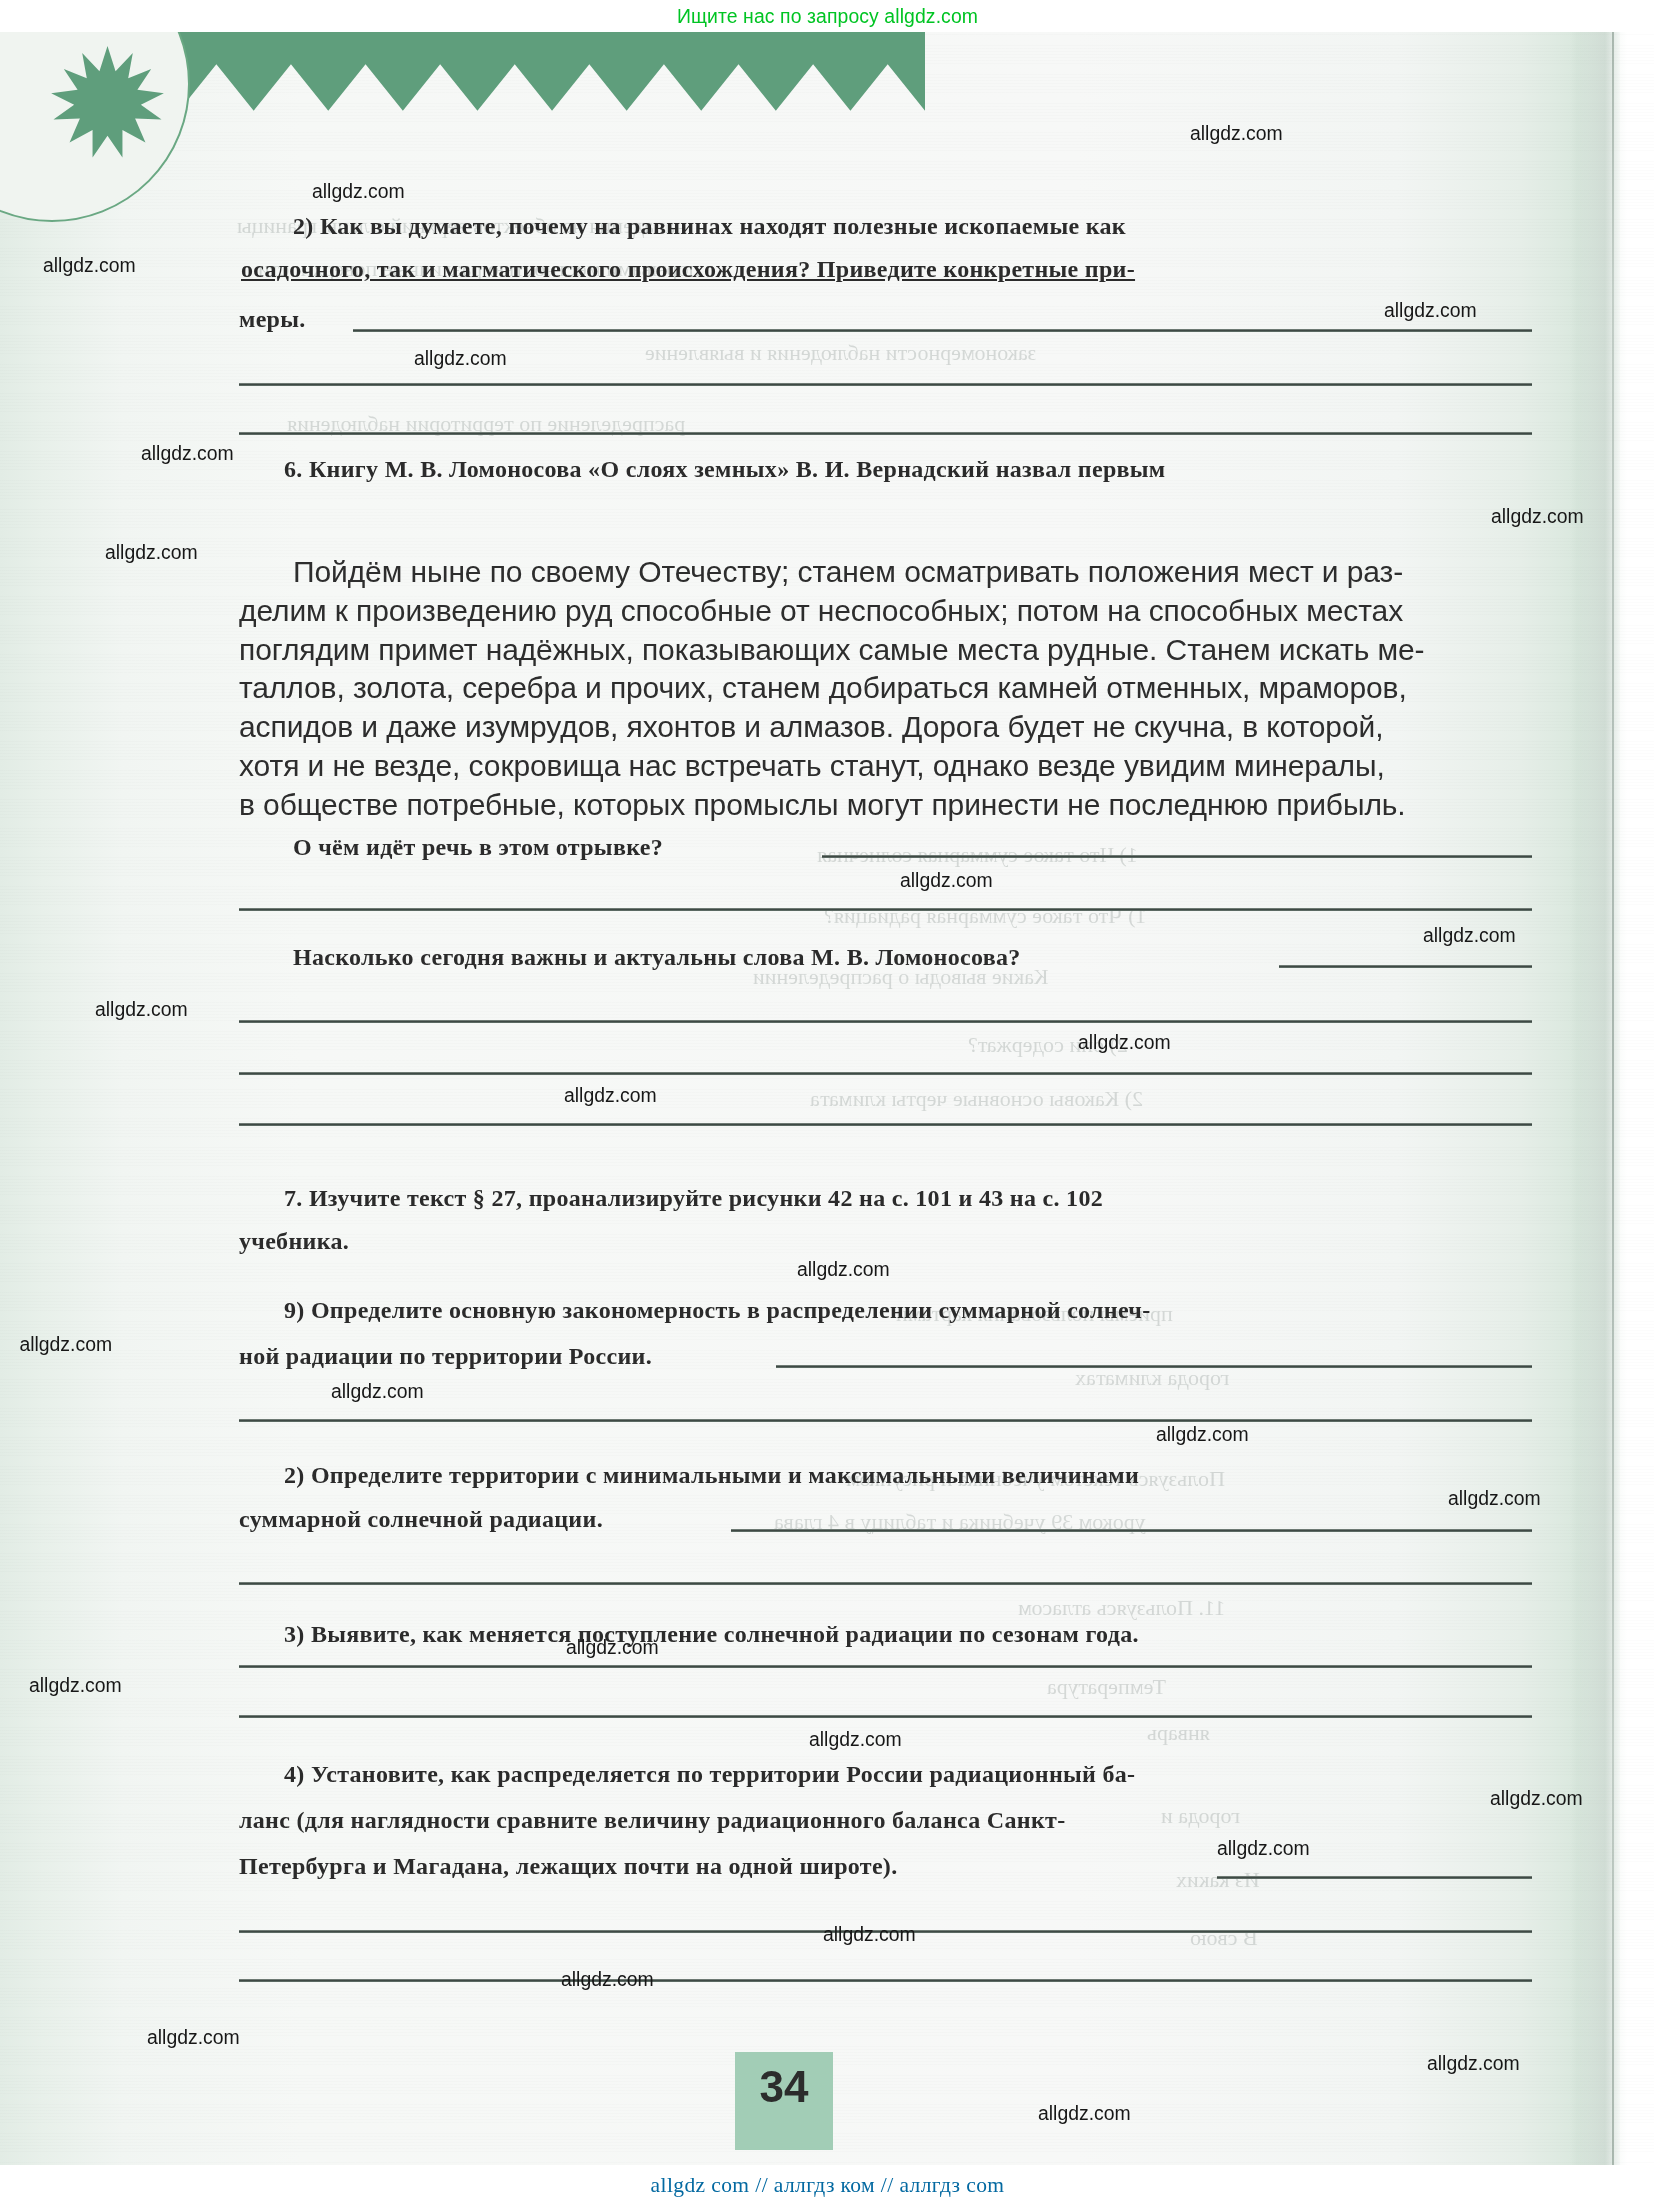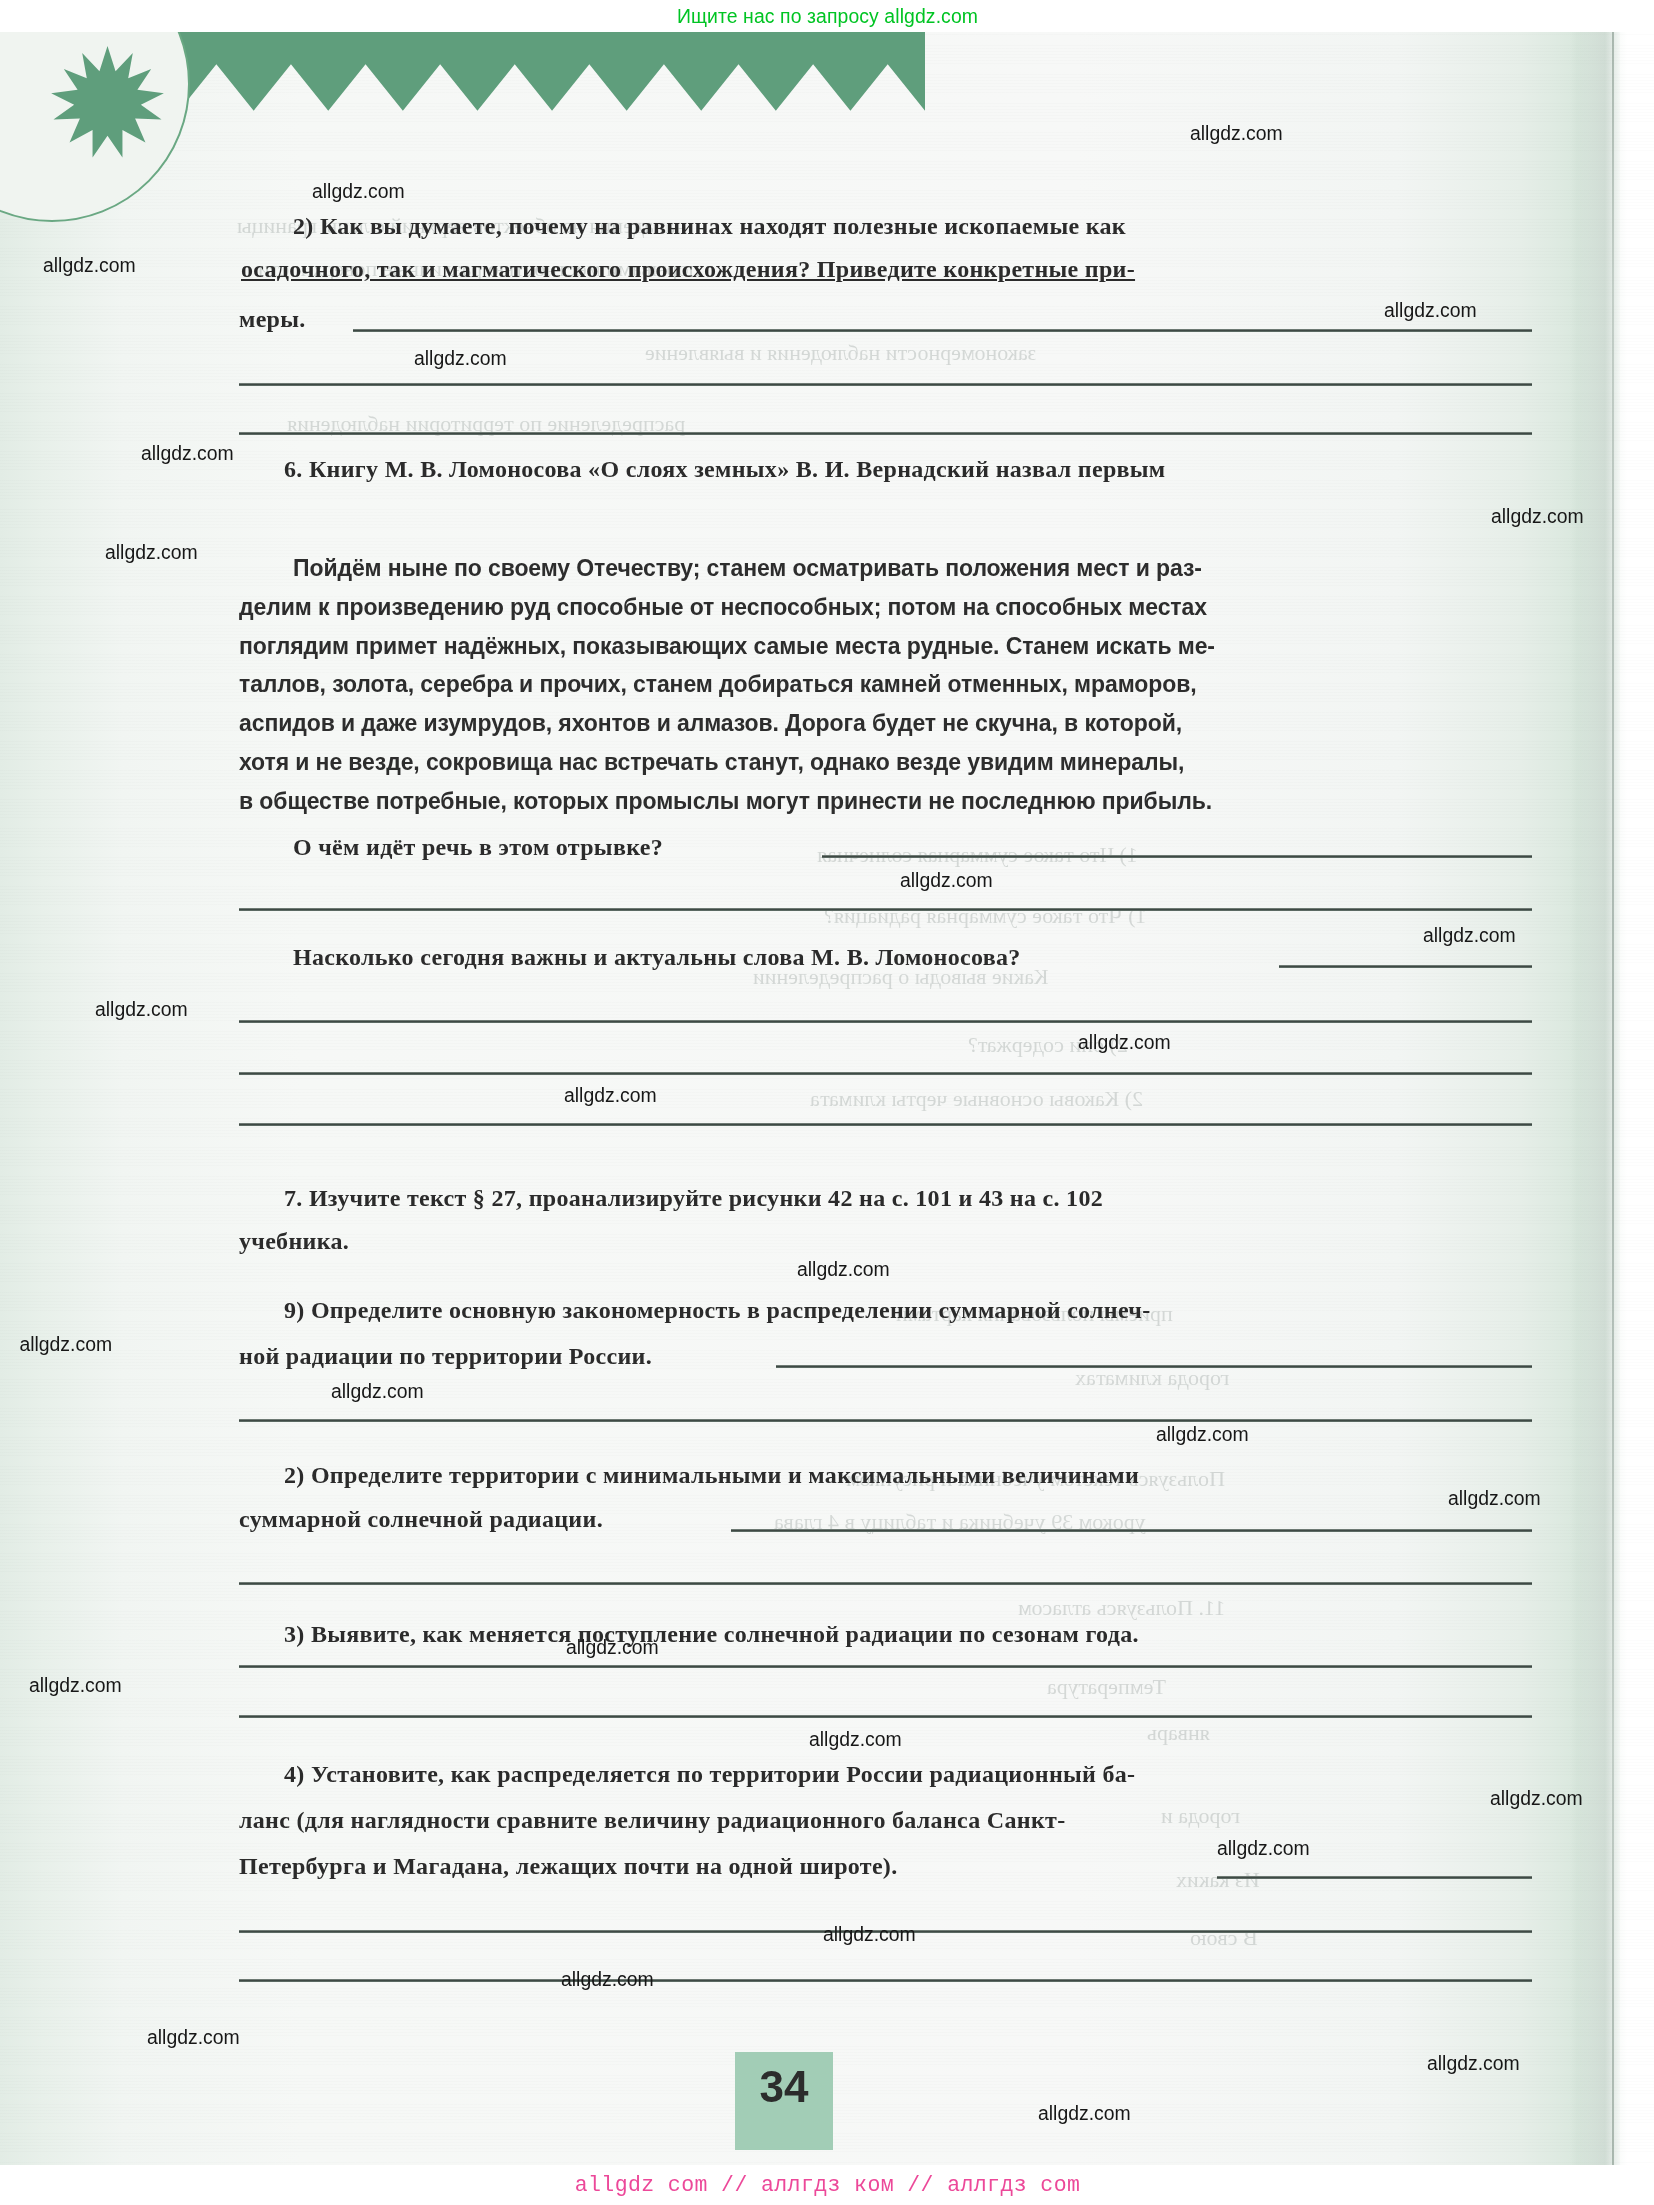--- a/index.html
+++ b/index.html
@@ -157,22 +157,22 @@
     white-space: nowrap;
   }
   .serif-bold {
     font-family: "Liberation Serif", serif;
     font-weight: bold;
     font-size: 24px;
     letter-spacing: 0.3px;
   }
   .quote-line {
     font-family: "Liberation Sans", sans-serif;
-    font-size: 23px;
-    font-weight: 700;
+    font-size: 30px;
+    font-weight: 400;
     letter-spacing: -0.1px;
     color: #2d2d2d;
   }
 
   
   .rule {
     position: absolute;
     height: 2.9px;
     background: linear-gradient(180deg, #8d9a92 0%, #3a4440 45%, #6a7a72 100%);
     z-index: 9;
@@ -205,23 +205,23 @@
     position: absolute;
     left: 0;
     top: 2165px;
     width: 1655px;
     height: 40px;
     background: #ffffff;
     text-align: center;
     z-index: 40;
   }
   .footer-text {
-    font-family: Liberation Mono, monospace;
+    font-family: Liberation Serif, serif;
     font-size: 21.5px;
-    color: #ec4899;
+    color: #0369a1;
     line-height: 40px;
     letter-spacing: 0.4px;
     white-space: nowrap;
   }
 </style>
 </head>
 <body>
 
 <div id="page">
 

